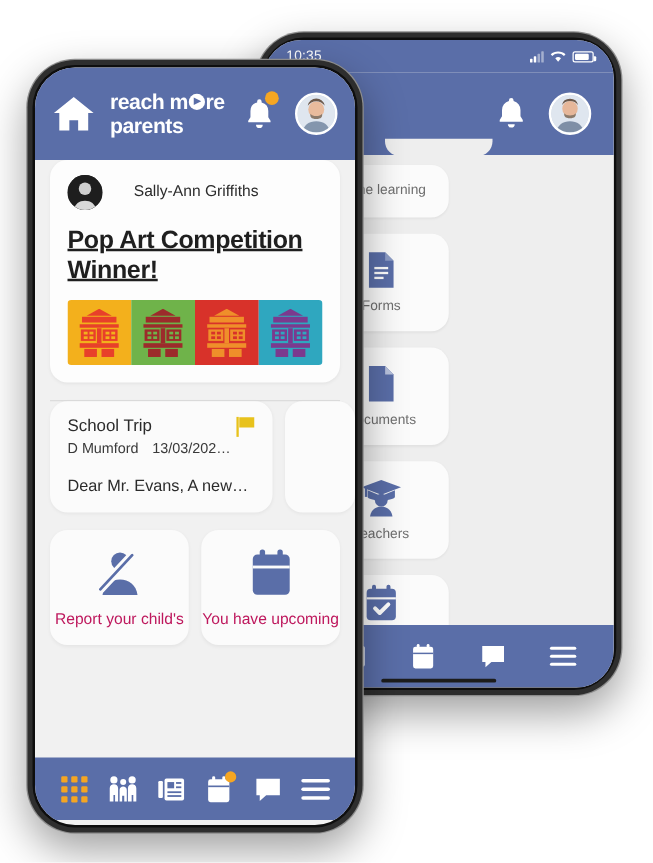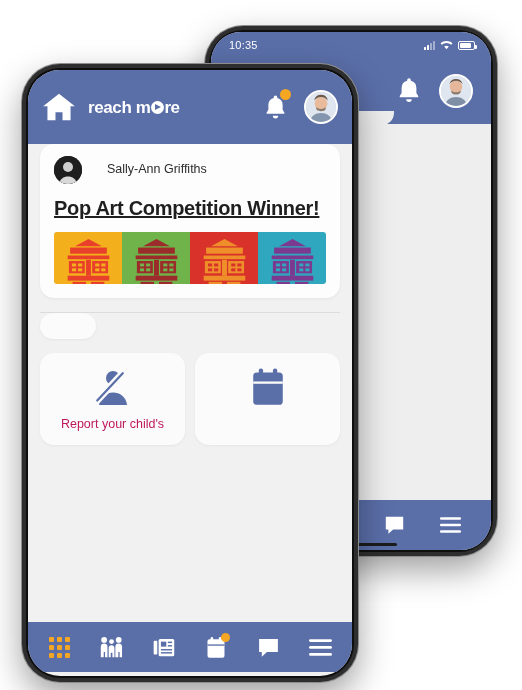--- a/index.html
+++ b/index.html
@@ -109,21 +109,21 @@
     width:92px; height:3px; border-radius:2px; background:#1c1c1c;
   }
   #back-phone .navbar { justify-content: flex-end; gap: 26px; padding-right: 26px; }
   .navitem { position: relative; display:flex; align-items:center; justify-content:center; width:30px; height:30px; }
   .badge-dot {
     position: absolute; width: 9px; height: 9px; border-radius: 50%;
     background: #f5a623; top: 1px; right: 1px;
   }
 
   
-  #front-phone { left: 22px; top: 64px; width: 336px; height: 618px; }
+  #front-phone { left: 22px; top: 48px; width: 268px; height: 618px; }
   #front-phone .screen { background: #f1f1f1; }
   #front-phone .appbar { height: 74px; padding: 0 14px; justify-content: space-between; }
 
   .logo { display: flex; align-items: center; gap: 12px; }
   .logo-type { color: #fff; font-weight: bold; line-height: 1.0; }
   .logo-l1 { font-size: 17px; letter-spacing: -.4px; display:flex; align-items:center; }
   .logo-l2 { font-size: 17px; letter-spacing: -.4px; margin-top: 2px; }
   .logo-o {
     display:inline-block; width: 13px; height: 13px; border-radius: 50%;
     background:#fff; position: relative; margin: 0 .5px; vertical-align: -1px;
@@ -373,20 +373,21 @@
           <div class="logo">
             <svg width="34" height="30" viewBox="0 0 30 26">
               <path d="M15 1.2 29 12.4h-3.8V24.8h-7.1v-7.2h-6.2v7.2H4.8V12.4H1z" fill="#fff"></path>
             </svg>
             <div class="logo-type">
               <div class="logo-l1">
                 <span>reach m</span>
                   <span class="logo-o"></span>
                   <span>re</span>
               </div>
+              <div class="logo-l2">parents</div>
             </div>
           </div>
           <div class="appbar-right">
             <div class="navitem" style="width:30px;height:34px;">
               <svg width="27" height="29" viewBox="0 0 24 26">
                 <path d="M12 2.2a1.6 1.6 0 0 1 1.6 1.6v.6A6.4 6.4 0 0 1 18.4 10.6v4.4l1.6 2.6v1.1H4v-1.1l1.6-2.6v-4.4A6.4 6.4 0 0 1 10.4 4.4v-.6A1.6 1.6 0 0 1 12 2.2z" fill="#fff"></path>
                 <path d="M9.6 20.4h4.8a2.4 2.4 0 0 1-4.8 0z" fill="#fff"></path>
               </svg>
               <span class="badge-dot" style="top:-1px;right:-1px;width:11px;height:11px;"></span>
             </div>
@@ -503,39 +504,54 @@
                     <rect x="7" y="35" width="11" height="7" fill="#7b3a8e"></rect>
                     <rect x="22" y="35" width="11" height="7" fill="#7b3a8e"></rect>
                   </svg>
                 </div>
               </div>
           </div>
 
           <div class="divider"></div>
 
           <div class="msg-row">
+            <div class="msg-card">
+              <div class="msg-top">
+                <div class="msg-title">School Trip</div>
+                <svg width="15" height="17" viewBox="0 0 15 17">
+                  <rect x="0" y="0.5" width="2" height="16" fill="#e8c21c"></rect>
+                  <path d="M2.4 .8h12v8.2h-12z" fill="#e8c21c"></path>
+                </svg>
+              </div>
+              <div class="msg-meta">
+                <span>D Mumford</span>
+                <span>13/03/202…</span>
+              </div>
+              <div class="msg-body">Dear Mr. Evans, A new…</div>
+            </div>
             <div class="msg-card partial"></div>
           </div>
 
           <div class="quick-row">
             <div class="quick-card">
               <svg width="46" height="40" viewBox="0 0 46 40">
                 <circle cx="23" cy="11" r="7" fill="#5a6ea8"></circle>
                 <path d="M9 38c1-8.2 7-12.5 14-12.5S36 29.8 37 38z" fill="#5a6ea8"></path>
                 <rect x="4" y="33.6" width="42" height="4.6" rx="2.3" transform="rotate(-47 4 33.6)" fill="#5a6ea8" stroke="#fbfbfb" stroke-width="2.4"></rect>
               </svg>
               <div class="quick-label">Report your child's</div>
             </div>
             <div class="quick-card">
               <svg width="38" height="40" viewBox="0 0 24 26">
                 <rect x="6" y="1" width="2.8" height="5.4" rx="1.3" fill="#5a6ea8"></rect>
                 <rect x="15.2" y="1" width="2.8" height="5.4" rx="1.3" fill="#5a6ea8"></rect>
                 <rect x="2.4" y="3.6" width="19.2" height="21" rx="2.4" fill="#5a6ea8"></rect>
                 <rect x="2.4" y="9.4" width="19.2" height="1.5" fill="#fbfbfb"></rect>
               </svg>
+              <div class="quick-label">You have upcoming</div>
             </div>
           </div>
 
         </div>
 
         <div class="navbar">
           <div class="navitem">
             <span class="grid-dots">
               <i></i>
                 <i></i>

